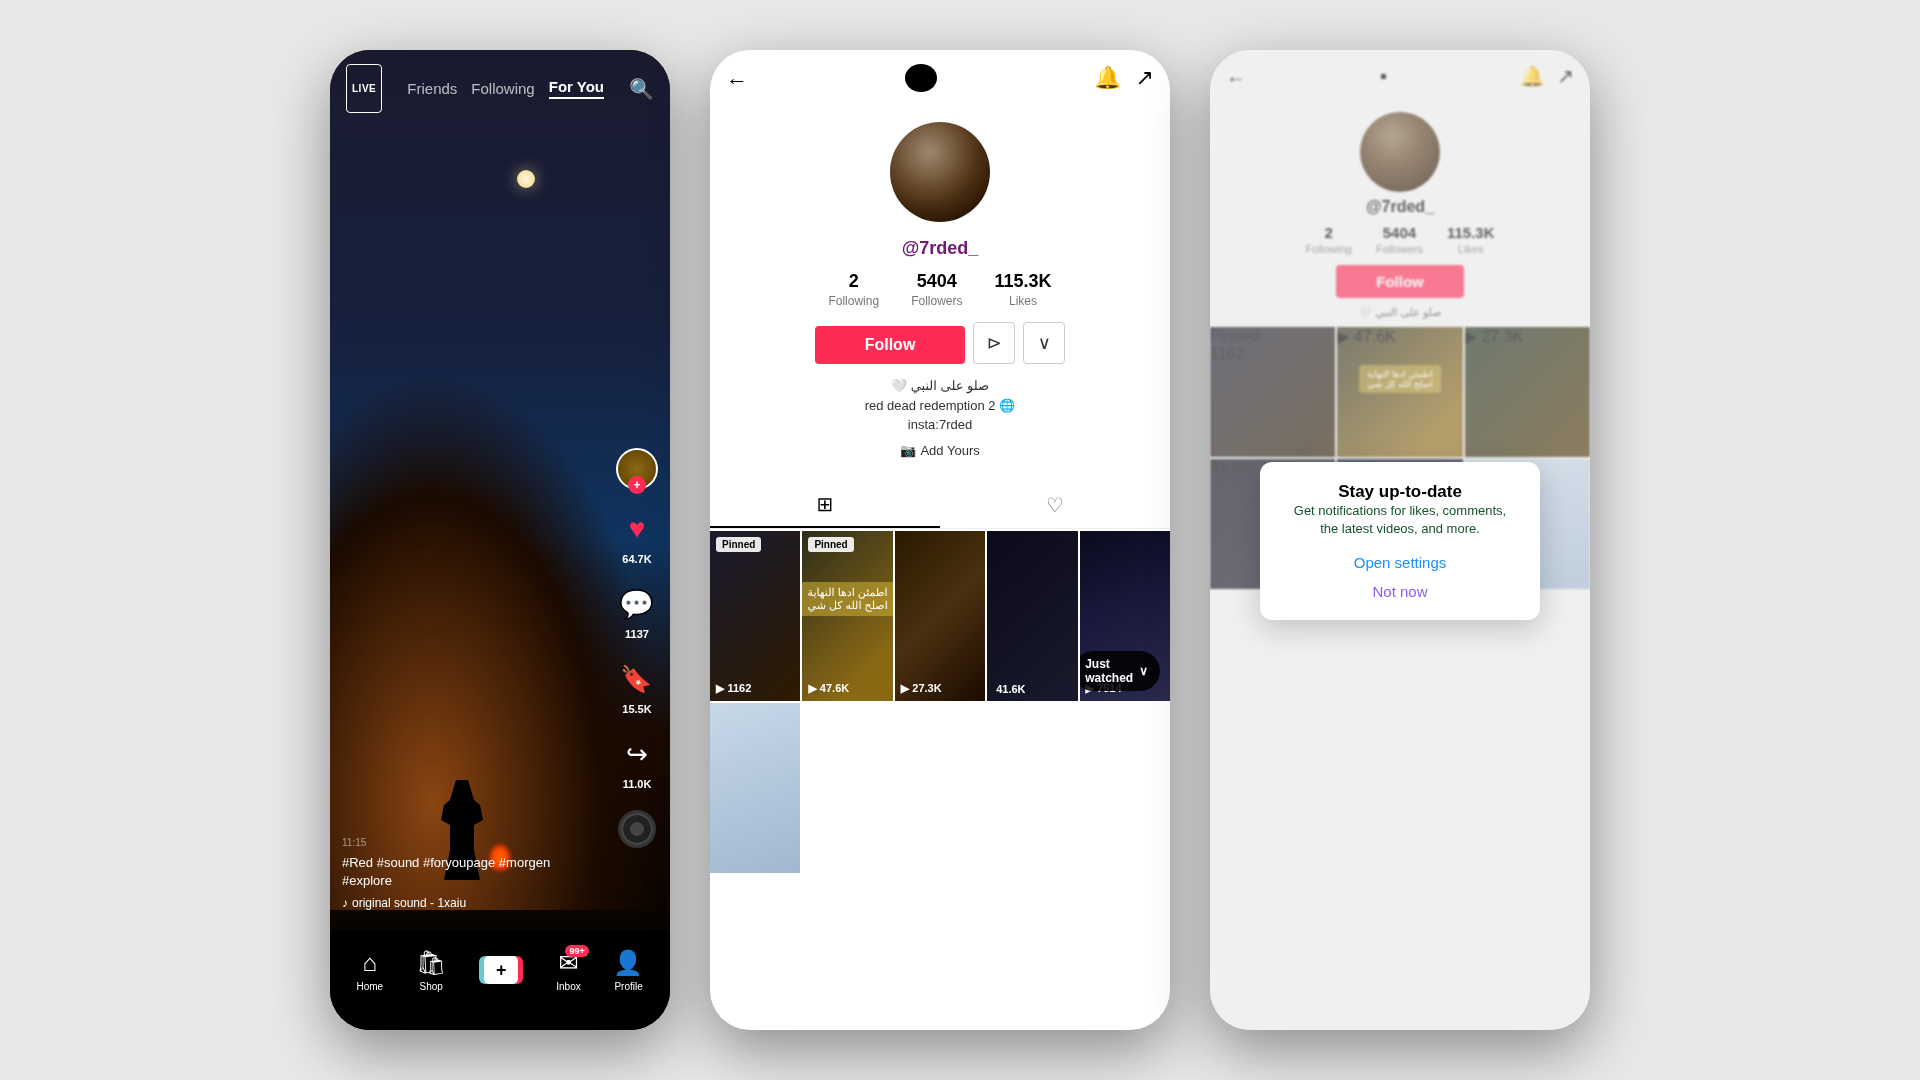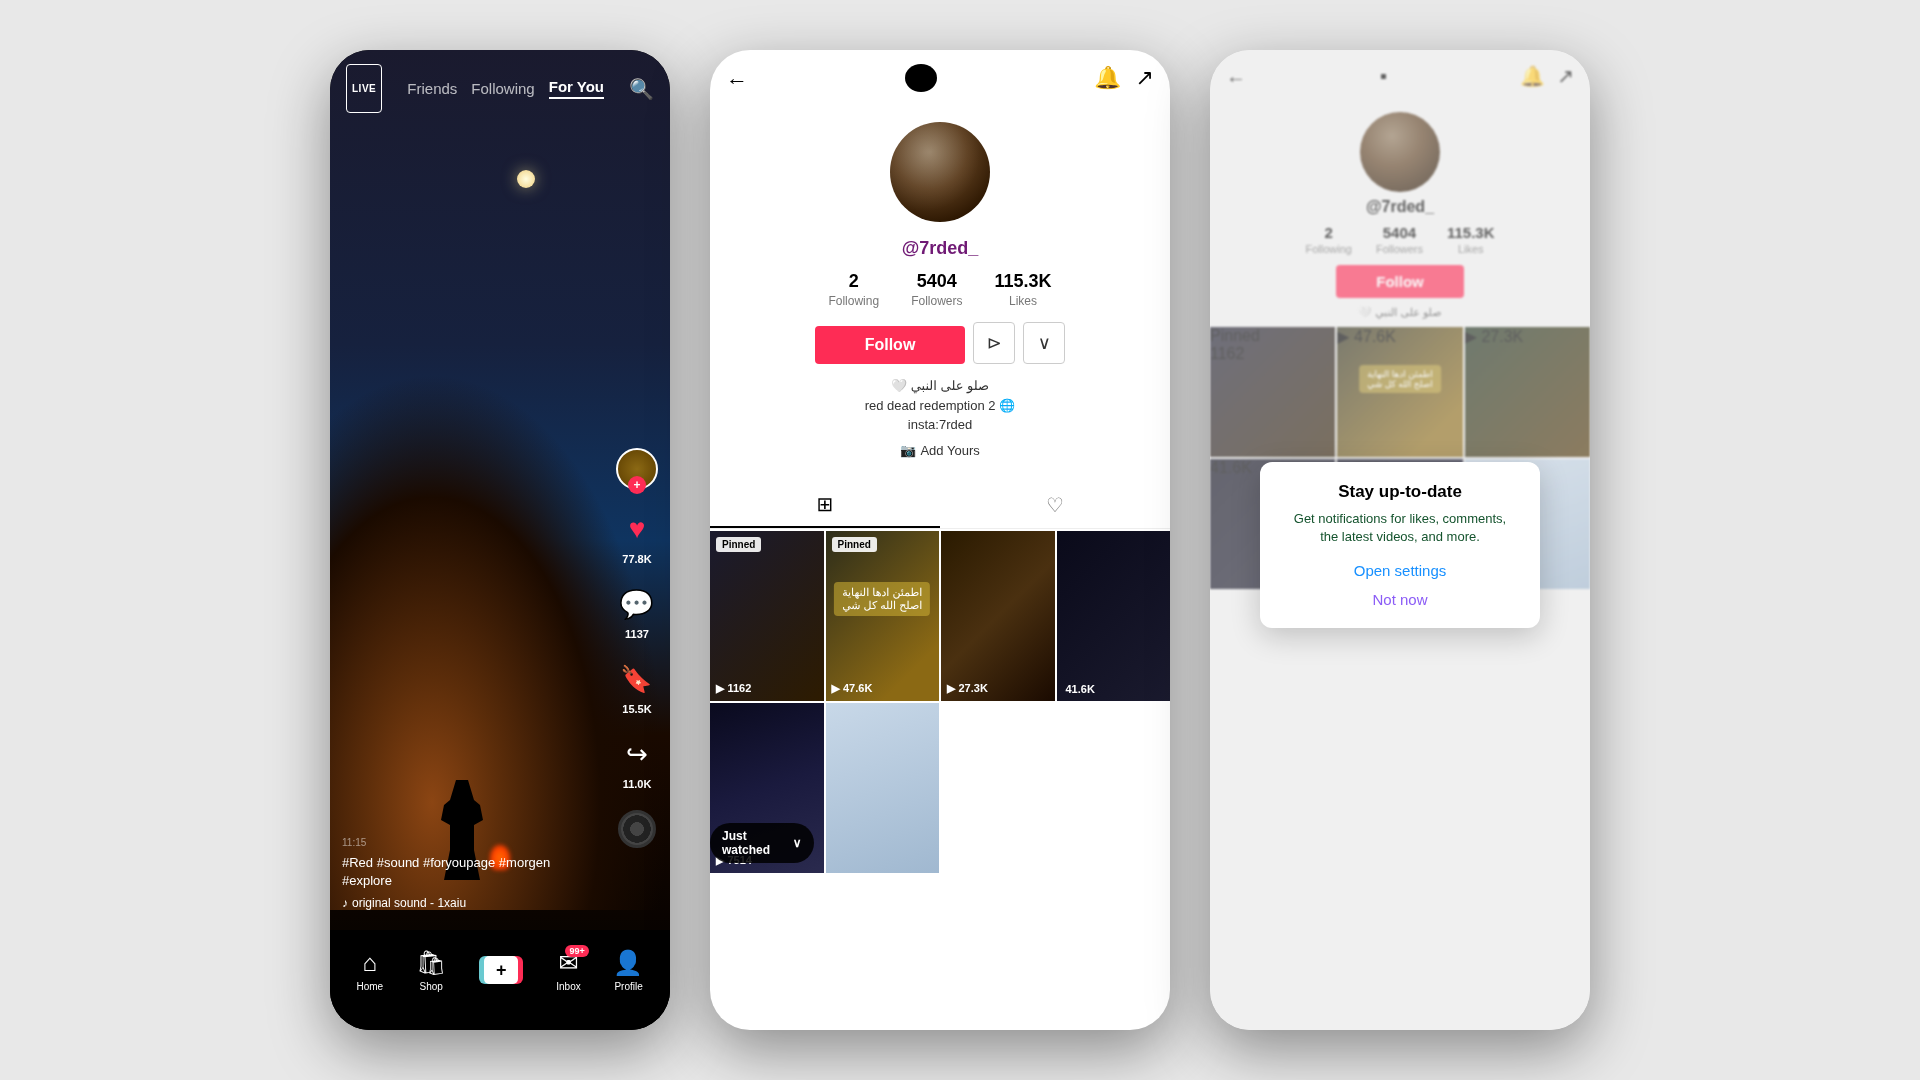--- a/index.html
+++ b/index.html
@@ -488,21 +488,21 @@
       color: #777;
     }
 
     .grid-tab.active {
       border-bottom: 2px solid #000;
       color: #000;
     }
 
     .video-grid {
       display: grid;
-      grid-template-columns: 1fr 1fr 1fr 1fr;
+      grid-template-columns: 1fr 1fr 1fr 1fr 1fr;
       gap: 2px;
       padding: 0;
     }
 
     .video-thumb {
       position: relative;
       height: 170px;
       background: #222;
       overflow: hidden;
     }
@@ -595,21 +595,21 @@
       width: 280px;
       box-shadow: 0 8px 30px rgba(0,0,0,0.2);
       z-index: 100;
       text-align: center;
     }
 
     .notification-popup .popup-title {
       font-size: 17px;
       font-weight: 700;
       color: #000;
-      margin-bottom: 8px;
+      margin-bottom: 0;
     }
 
     .notification-popup .popup-desc {
       font-size: 13px;
       color: #14532d;
       line-height: 1.4;
       margin-bottom: 16px;
     }
 
     .notification-popup .open-settings-btn {
@@ -688,21 +688,21 @@
       <div class="action-item">
         <div class="action-icon">
           <div class="avatar-ring">
             <div class="plus-badge">+</div>
           </div>
         </div>
       </div>
 
       <div class="action-item">
         <div class="action-icon heart-icon">♥</div>
-        <span class="action-count">77.8K</span>
+        <span class="action-count">64.7K</span>
       </div>
 
       <div class="action-item">
         <div class="action-icon comment-icon">💬</div>
         <span class="action-count">1137</span>
       </div>
 
       <div class="action-item">
         <div class="action-icon bookmark-icon">🔖</div>
         <span class="action-count">15.5K</span>

